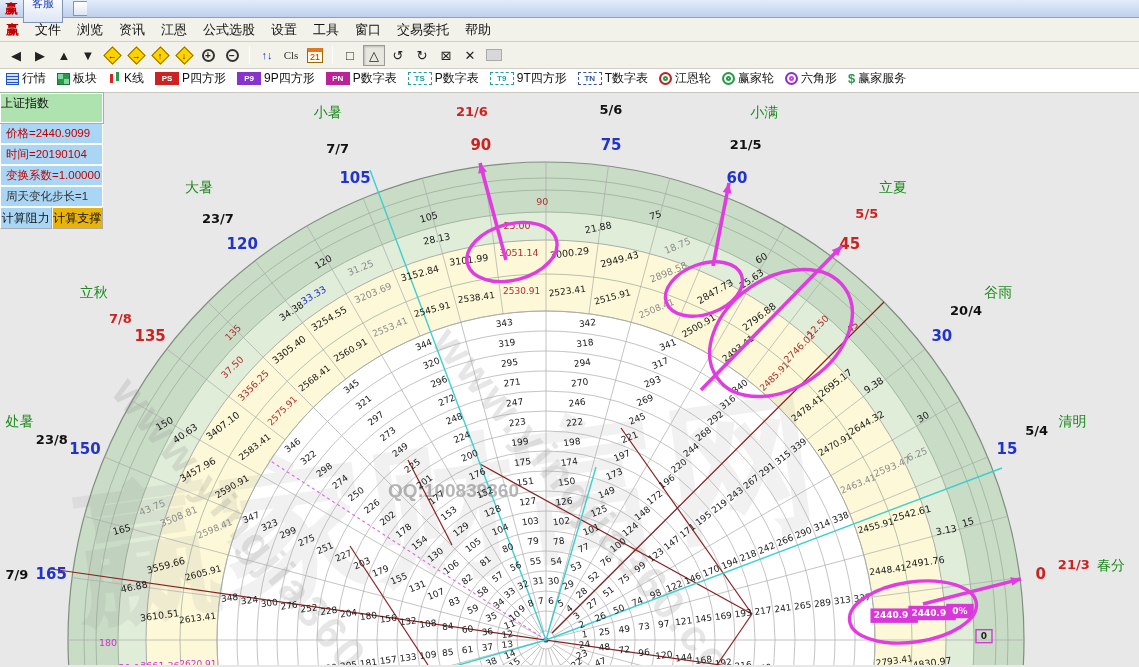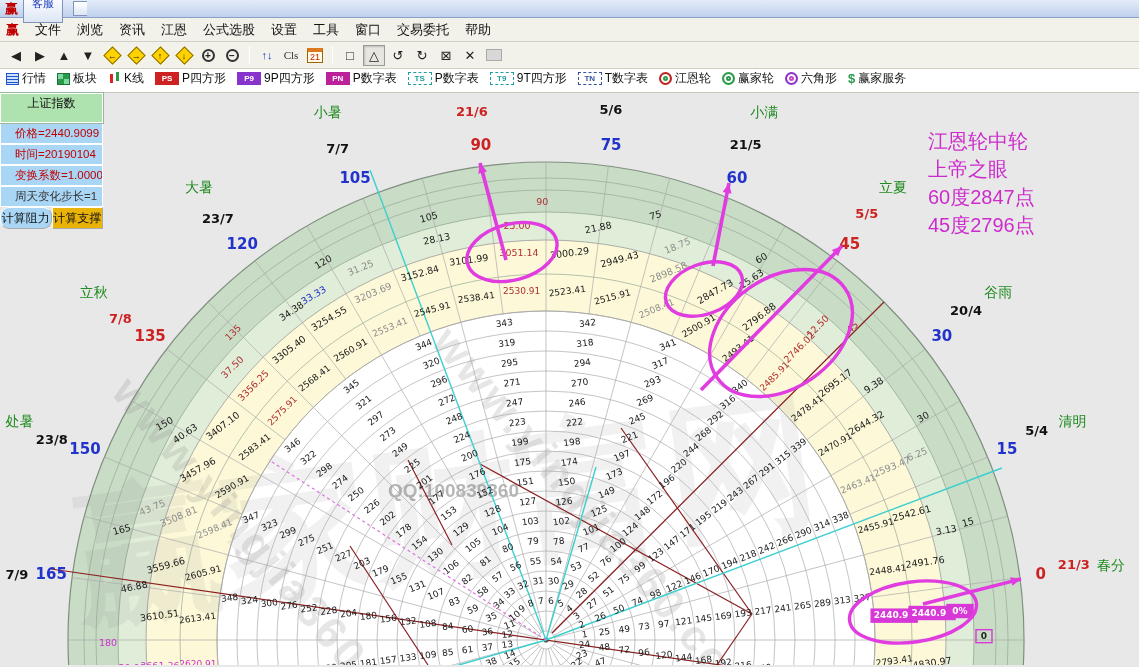--- a/index.html
+++ b/index.html
@@ -51,28 +51,28 @@
   .ic-ring { width:13px; height:13px; border-radius:50%; border:2px solid #c02020;
     box-shadow:inset 0 0 0 2px #fff, inset 0 0 0 4px #2a9a4a; }
   .ic-ring.green { border-color:#2a9a4a; box-shadow:inset 0 0 0 2px #fff, inset 0 0 0 4px #2a9a4a; }
   .ic-ring.purple { border-color:#8833cc; box-shadow:inset 0 0 0 2px #fff, inset 0 0 0 4px #cc44cc; }
   .ic-dollar { color:#2a9a4a; font-weight:bold; font-size:13px; }
   
   .content { position:relative; width:1139px; height:572px; background:#e8e8e8; }
   #wheel { position:absolute; left:0; top:0; }
   .panel { position:absolute; left:0; top:0; width:103px; z-index:5; font-size:12px; }
   .panel .hdr { background:#aee2ae; border:1px solid #fff; outline:1px solid #9ab89a;
-    text-align:center; height:30px; line-height:19px; color:#111; }
+    text-align:left; height:30px; line-height:19px; color:#111; }
   .panel .row { background:#a9d6f5; border:1px solid #fff; height:21px; line-height:19px;
-    color:#c00000; padding-left:14px; font-size:11.5px; white-space:nowrap; overflow:hidden; }
+    color:#c00000; padding-left:5px; font-size:11.5px; white-space:nowrap; overflow:hidden; }
   .panel .row.dark { color:#333; }
   .panel .btns { display:flex; }
   .panel .btns .b { flex:1; height:22px; line-height:20px; text-align:center; color:#111;
     border:1px outset #fff; font-size:12px; }
-  .panel .btns .b.blue { background:#a9d6f5;border-radius:9px; }
+  .panel .btns .b.blue { background:#a9d6f5; }
   .panel .btns .b.green { background:#eab308; }
   .annot { position:absolute; left:928px; top:34px; z-index:6; font-size:20px; line-height:28px;
     color:#cc2ccc; font-weight:500; }
 </style>
 </head>
 <body>
 
 <div class="titlebar">
   <span class="logo">赢</span>
   <span class="kf-btn">客服</span>
@@ -669,19 +669,13 @@
     <div class="row">价格=2440.9099</div>
     <div class="row">时间=20190104</div>
     <div class="row">变换系数=1.00000</div>
     <div class="row dark">周天变化步长=1</div>
     <div class="btns">
       <span class="b blue">计算阻力</span>
       <span class="b green">计算支撑</span>
     </div>
   </div>
 
-  <div class="annot">
-    <div>江恩轮中轮</div>
-    <div>上帝之眼</div>
-    <div>60度2847点</div>
-    <div>45度2796点</div>
-  </div>
 </div>
 
 </body></html>

